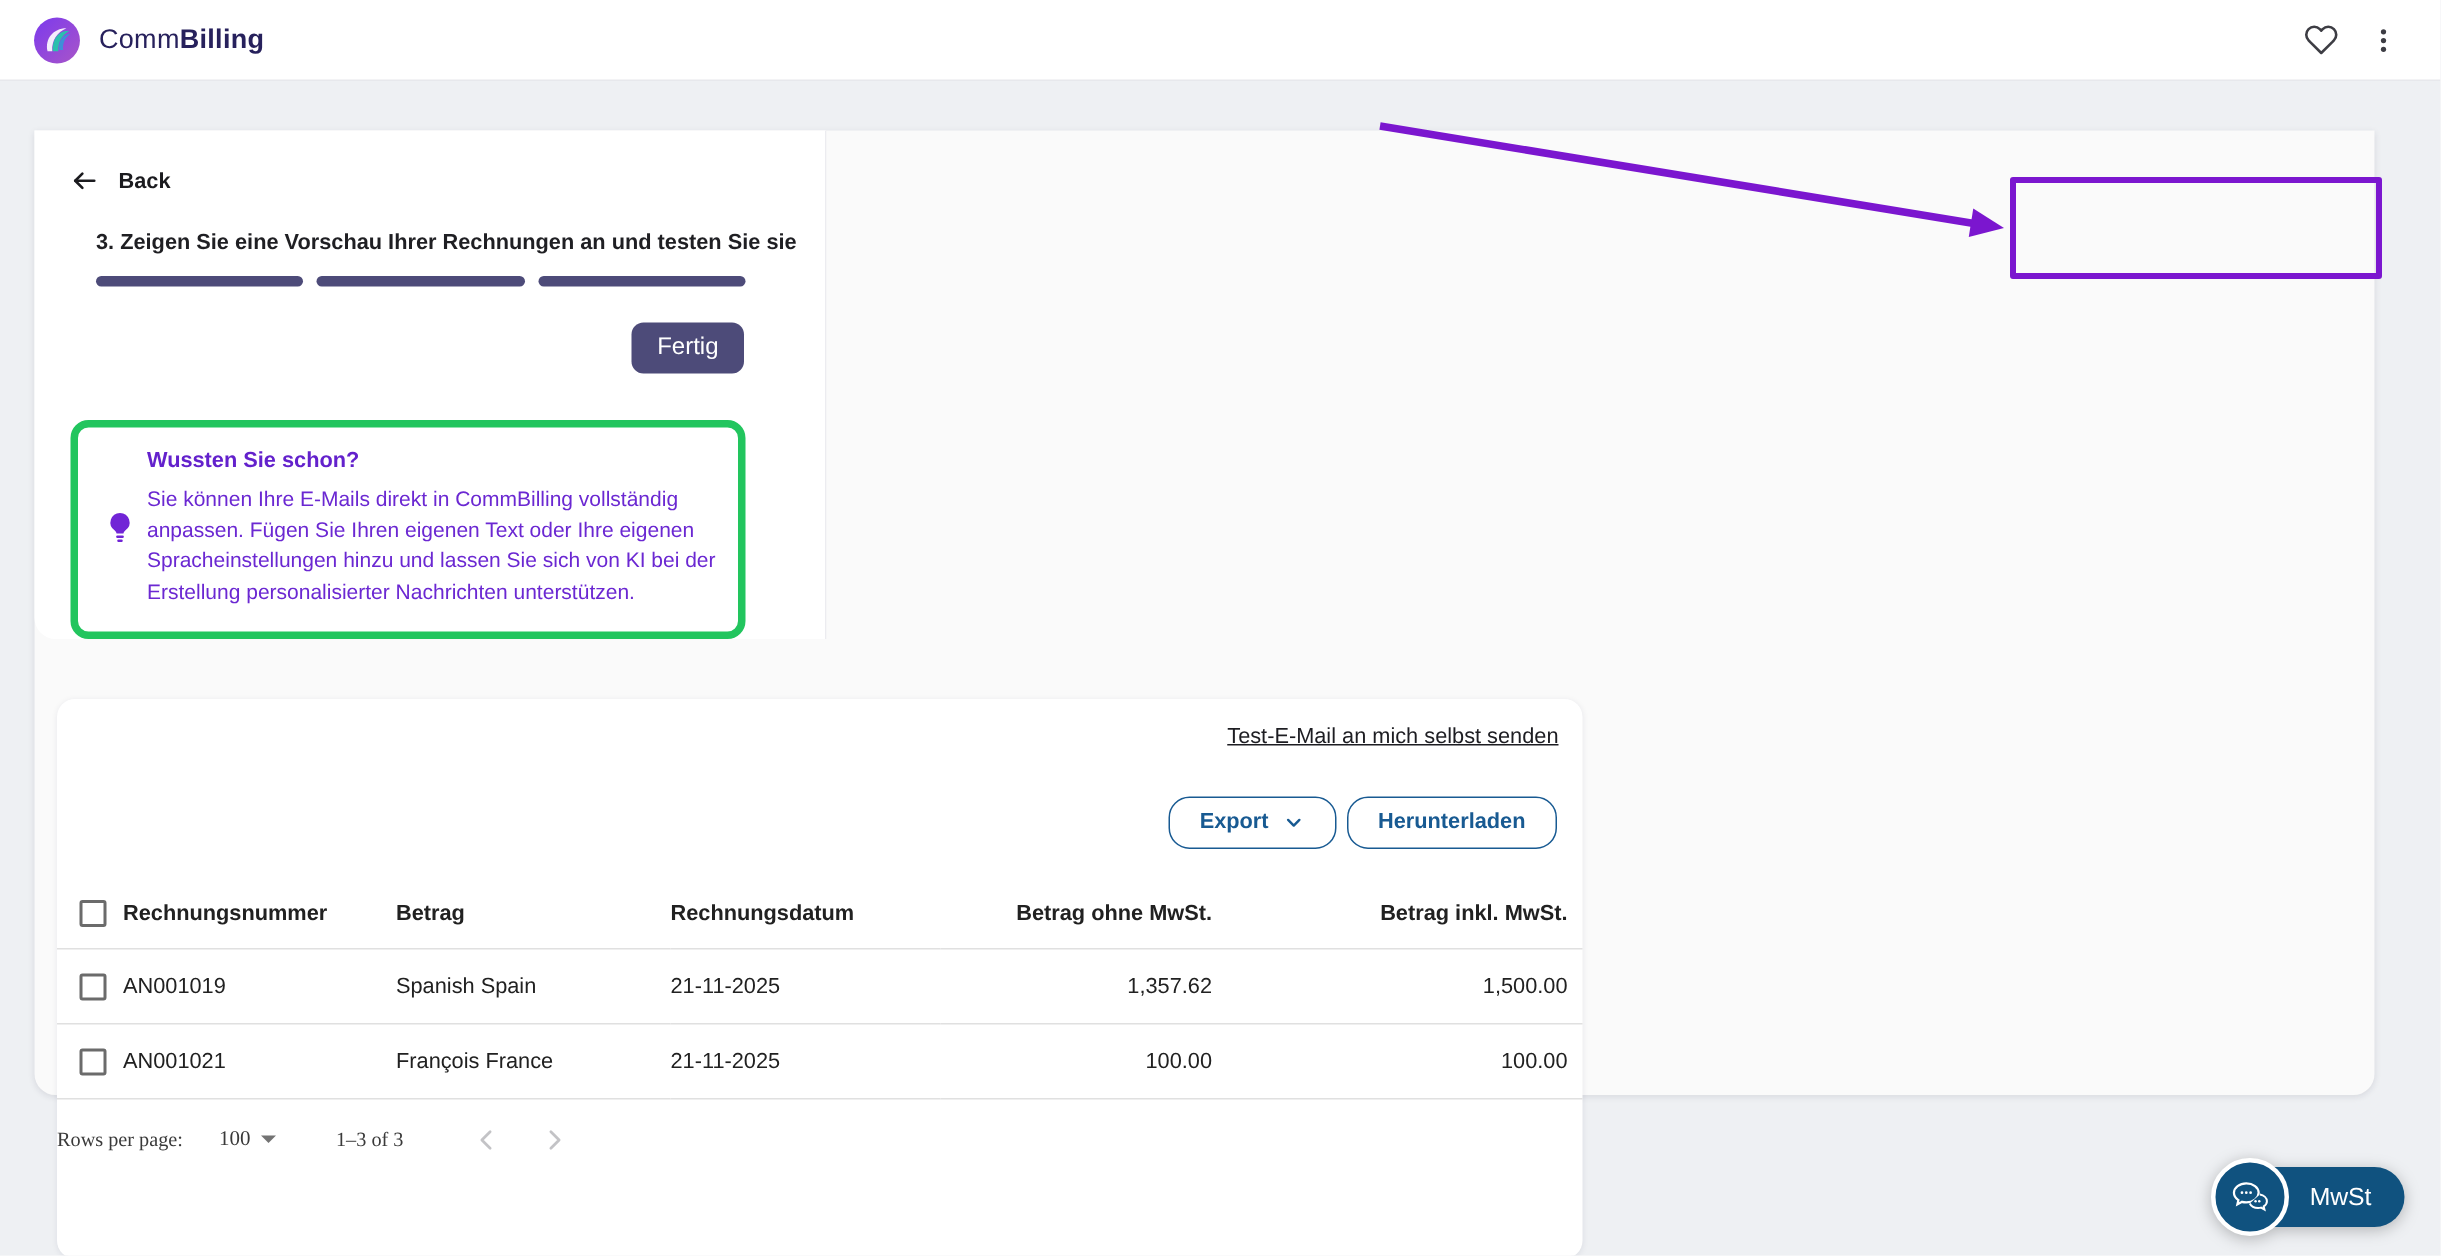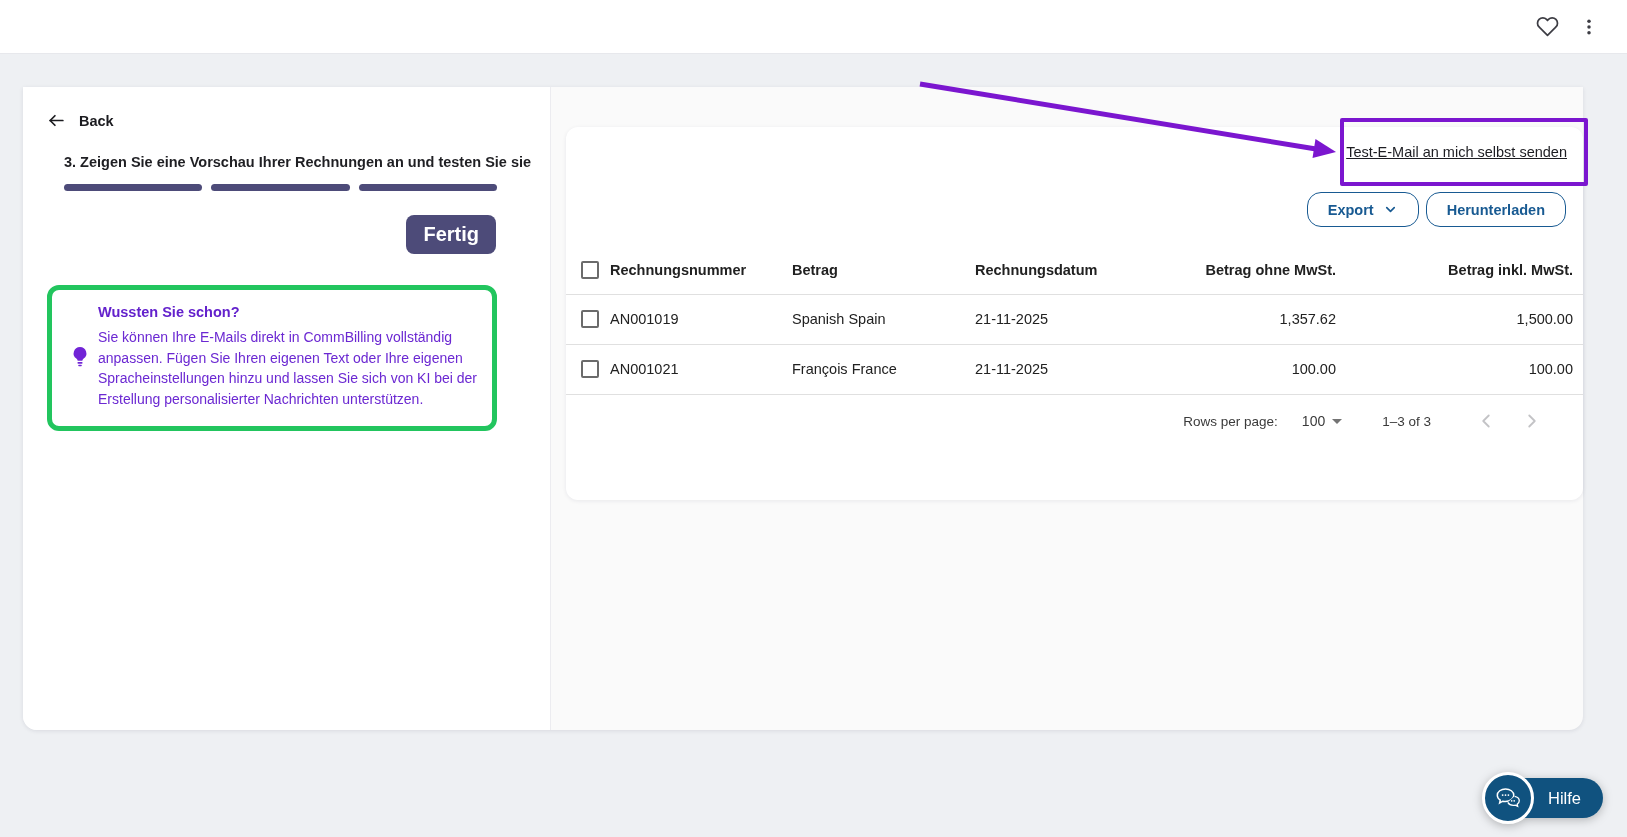--- a/index.html
+++ b/index.html
@@ -25,41 +25,42 @@
   .header-spacer { flex:1; }
   .icon-btn { width:36px; height:36px; display:flex; align-items:center; justify-content:center;
     border:none; background:transparent; cursor:pointer; border-radius:50%; }
 
   
   .content-card {
     position:absolute; left:23px; top:87px; width:1560px; height:643px;
     background:#fafafa; border-radius:0 0 14px 14px;
     box-shadow:0 1px 4px rgba(30,30,60,.10);
     display:flex;
+    flex-direction:column;
   }
   .wizard-panel {
     width:528px; background:#fff; border-right:1px solid #ececf0;
     border-radius:0 0 0 14px;
     padding:24px 38px 0 24px;
   }
   .invoice-area { flex:1; position:relative; border-radius:0 0 14px 0; }
 
   
   .back-row { display:flex; align-items:center; gap:13px; cursor:pointer; }
   .back-label { font-size:14.5px; font-weight:700; color:#1b1b1f; }
   .step-title {
     margin:22px 0 0 17px; font-size:14.5px; font-weight:700; color:#1f1f23;
     white-space:nowrap; line-height:20px;
   }
   .progress { margin:12px 0 0 17px; width:433px; display:flex; gap:9px; }
   .progress-seg { flex:1; height:7px; border-radius:4px; background:#4d4b79; }
   .wizard-desc { margin:30px 0 0 4px; font-size:14.5px; color:#38383f; line-height:1.5; max-width:455px; }
   .fertig-row { margin-top:24px; text-align:right; padding-right:16px; }
   .fertig-btn {
-    background:#4d4b79; color:#fff; font-family:inherit; font-size:20px; font-weight:700;
+    background:#4d4b79; color:#fff; font-family:inherit; font-size:16px; font-weight:400;
     border:none; border-radius:8px; padding:8px 17px; cursor:pointer;
   }
   .tip-box {
     margin-top:31px; width:450px; border:5px solid #22c55e; border-radius:12px;
     display:flex; padding:14px 14px 16px 10px;
   }
   .tip-icon-col { width:36px; display:flex; align-items:center; justify-content:center; flex:none; }
   .tip-title { font-size:14.5px; font-weight:700; color:#6321cc; }
   .tip-body { margin-top:7px; font-size:14px; color:#6b28d2; line-height:1.48; }
 
@@ -86,22 +87,22 @@
   .invoices th { font-weight:700; height:47px; border-bottom:1px solid #e0e0e0; }
   .invoices td { height:50px; border-bottom:1px solid #e0e0e0; }
   .invoices th.num, .invoices td.num { text-align:right; }
   .invoices th.last, .invoices td.last { padding-right:10px; }
   .cbx {
     display:inline-block; width:18px; height:18px; margin-left:15px;
     border:2px solid #6b6b6b; border-radius:2px; background:#fff;
     vertical-align:middle; cursor:pointer;
   }
   .pagination {
-    height:53px; display:flex; align-items:center; justify-content:flex-end;
-    padding-right:40px; font-size:13.5px; color:#3a3a3a;
+    height:53px; display:flex; align-items:center; justify-content:flex-start;
+    padding-right:40px; font-size:13.5px; color:#3a3a3a;font-family:Liberation Serif, serif;
   }
   .rpp-label { margin-right:24px; }
   .rpp-select { display:flex; align-items:center; gap:7px; cursor:pointer; margin-right:40px; font-size:14px; }
   .caret-down { width:0; height:0; border-left:5px solid transparent; border-right:5px solid transparent;
     border-top:5px solid #737373; }
   .range-label { margin-right:20px; font-size:13.5px; }
   .pg-btn { border:none; background:transparent; cursor:default; padding:0; margin-left:24px;
     display:flex; align-items:center; }
 
   
@@ -126,20 +127,37 @@
     position:absolute; left:-6px; top:50%; transform:translateY(-50%);
     width:52px; height:52px; border-radius:50%;
     background:#10527f; border:3px solid #fff;
     display:flex; align-items:center; justify-content:center;
   }
 </style>
 </head>
 <body>
 
 <header class="app-header">
+  <div class="brand">
+    <span style="display:flex;">
+      <svg width="36" height="36" viewBox="0 0 40 40">
+        <defs>
+          <linearGradient id="lg" x1="0" y1="0" x2="1" y2="1">
+            <stop offset="0" stop-color="#7c3aed"></stop>
+              <stop offset="1" stop-color="#a855c8"></stop>
+          </linearGradient>
+        </defs>
+        <circle cx="20" cy="20" r="17" fill="url(#lg)"></circle>
+        <path d="M13 28 C 11 19, 17 11, 27 11 C 20 14, 16 20, 16.5 28 Z" fill="#ffffff" opacity=".9"></path>
+        <path d="M17 28 C 16 20, 21 12, 29 13 C 24 16, 20.5 21, 21 28 Z" fill="#2bbfae"></path>
+        <path d="M21.5 27 C 21 21, 24 15.5, 30 15 C 26 18, 24 22, 24.5 27 Z" fill="#3f8fd8"></path>
+      </svg>
+    </span>
+    <span class="brand-text"><span>Comm</span><b>Billing</b></span>
+  </div>
   <div class="header-spacer"></div>
   <button class="icon-btn">
     <span style="display:flex;">
       <svg width="23" height="23" viewBox="0 0 24 24" fill="none" stroke="#3d3d44" stroke-width="1.8" stroke-linejoin="round">
         <path d="M20.8 4.6a5.5 5.5 0 0 0-7.8 0L12 5.7l-1-1.1a5.5 5.5 0 1 0-7.8 7.8l1 1.1L12 21.2l7.8-7.7 1-1.1a5.5 5.5 0 0 0 0-7.8z"></path>
       </svg>
     </span>
   </button>
   <button class="icon-btn" style="margin-left:6px;">
     <span style="display:flex;">
@@ -280,21 +298,21 @@
 </div>
 
 <div class="annotation-rect"></div>
 <svg class="arrow-overlay" width="1627" height="837" viewBox="0 0 1627 837">
   <line x1="920" y1="84" x2="1316" y2="149" stroke="#7b16cf" stroke-width="5"></line>
   <polygon points="1336,152 1312.5,158 1315.5,139" fill="#7b16cf"></polygon>
 </svg>
 
 <div class="help-fab">
   <div class="help-pill">
-    <span>Hilfe</span>
+    <span>MwSt</span>
   </div>
   <div class="help-circle">
     <svg width="28" height="24" viewBox="0 0 34 28">
       <path d="M14 3C8.5 3 4 6.4 4 10.6c0 2.4 1.4 4.5 3.6 5.9L6.8 20l3.8-2.1c1 .3 2.2.4 3.4.4 5.5 0 10-3.4 10-7.7S19.5 3 14 3z" fill="none" stroke="#fff" stroke-width="1.8"></path>
       <circle cx="10.5" cy="10.5" r="1.1" fill="#fff"></circle>
         <circle cx="14" cy="10.5" r="1.1" fill="#fff"></circle>
         <circle cx="17.5" cy="10.5" r="1.1" fill="#fff"></circle>
       <path d="M25 12c3.3.6 5.7 2.8 5.7 5.4 0 1.7-1 3.2-2.6 4.2l.6 2.5-2.8-1.5c-.7.2-1.5.3-2.4.3-3 0-5.6-1.5-6.7-3.6" fill="#10527f" stroke="#fff" stroke-width="1.6"></path>
       <circle cx="21.5" cy="17.5" r="1" fill="#fff"></circle>
         <circle cx="24.5" cy="17.5" r="1" fill="#fff"></circle>

